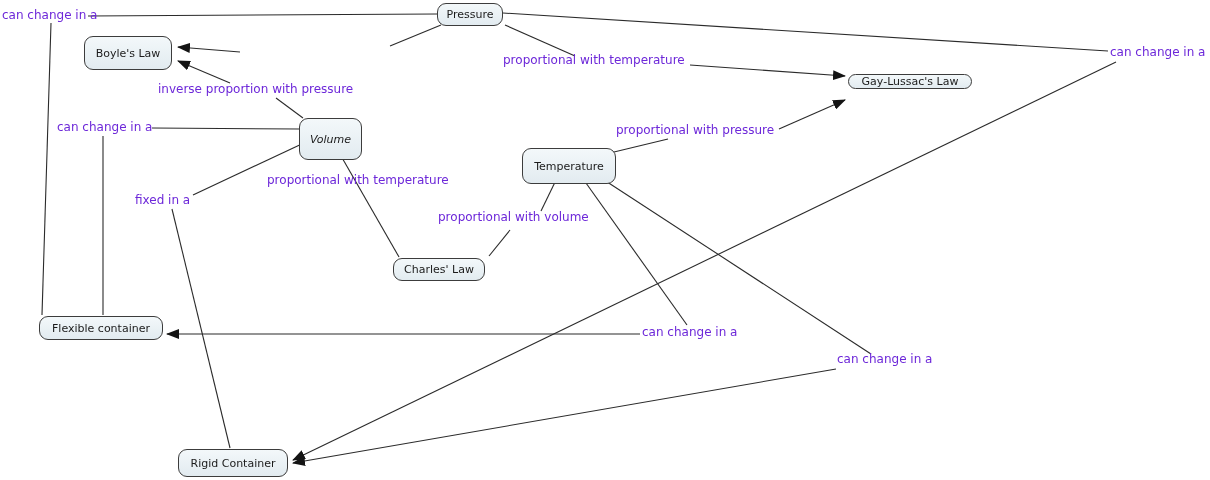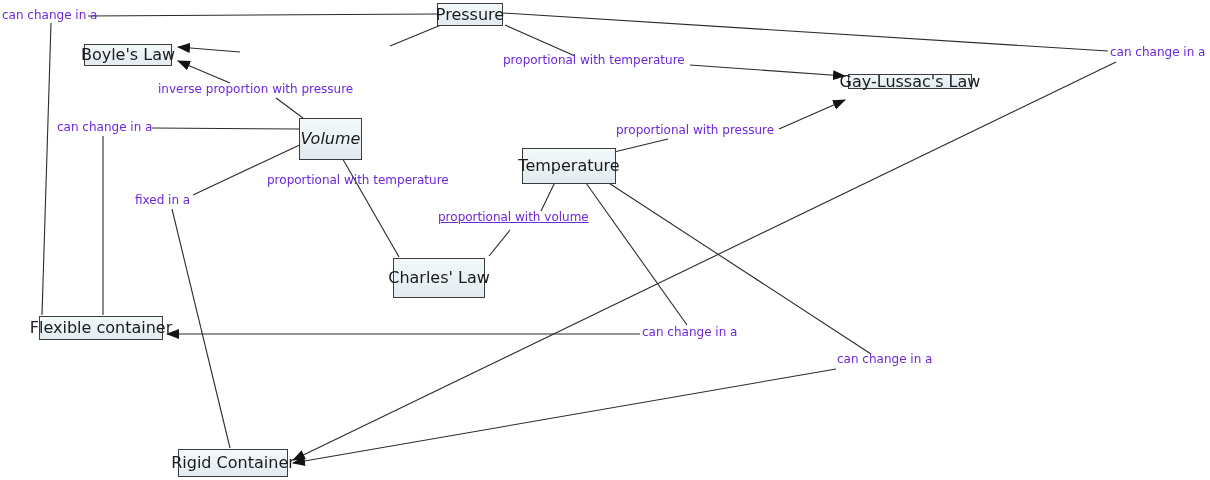--- a/index.html
+++ b/index.html
@@ -24,24 +24,24 @@
     stroke: #2b2b2b;
     stroke-width: 1.1;
   }
   .node {
     position: absolute;
     box-sizing: border-box;
     display: flex;
     align-items: center;
     justify-content: center;
     border: 1.4px solid #3c3c3c;
-    border-radius: 0;
+    border-radius: 9px;
     background: linear-gradient(#f3f8fa, #e2ebf0);
     color: #1b1b1b;
-    font-size: 16px;
+    font-size: 11px;
     white-space: nowrap;
     line-height: 1;
   }
   .edge-label {
     position: absolute;
     color: #6d28d9;
     font-size: 12px;
     line-height: 13px;
     white-space: nowrap;
   }
@@ -88,33 +88,33 @@
     <line x1="510" y1="230" x2="489" y2="256"></line>
 
     <line x1="581" y1="176" x2="687" y2="325"></line>
     <line x1="640" y1="334" x2="167" y2="334" marker-end="url(#arrow)"></line>
 
     <line x1="598" y1="176" x2="871" y2="354"></line>
     <line x1="836" y1="369" x2="293" y2="463" marker-end="url(#arrow)"></line>
   </svg>
 
   <div class="node" style="left:437px; top:3px;   width:66px;  height:23px;">Pressure</div>
-  <div class="node" style="left:84px;  top:44px;  width:88px;  height:22px;">Boyle's Law</div>
+  <div class="node" style="left:84px;  top:36px;  width:88px;  height:34px;">Boyle's Law</div>
   <div class="node" style="left:848px; top:74px;  width:124px; height:15px;">Gay-Lussac's Law</div>
   <div class="node" style="left:299px; top:118px; width:63px;  height:42px;font-style:italic;">Volume</div>
   <div class="node" style="left:522px; top:148px; width:94px;  height:36px;">Temperature</div>
-  <div class="node" style="left:393px; top:258px; width:92px;  height:40px;">Charles' Law</div>
+  <div class="node" style="left:393px; top:258px; width:92px;  height:23px;">Charles' Law</div>
   <div class="node" style="left:178px; top:449px; width:110px; height:28px;">Rigid Container</div>
   <div class="node" style="left:39px;  top:316px; width:124px; height:24px;">Flexible container</div>
 
   <div class="edge-label" style="left:2px;    top:9px;">can change in a</div>
   <div class="edge-label" style="left:503px;  top:54px;">proportional with temperature</div>
   <div class="edge-label" style="left:1110px; top:46px;">can change in a</div>
   <div class="edge-label" style="left:158px;  top:83px;">inverse proportion with pressure</div>
   <div class="edge-label" style="left:57px;   top:121px;">can change in a</div>
   <div class="edge-label" style="left:616px;  top:124px;">proportional with pressure</div>
   <div class="edge-label" style="left:135px;  top:194px;">fixed in a</div>
   <div class="edge-label" style="left:267px;  top:174px;">proportional with temperature</div>
-  <div class="edge-label" style="left:438px;  top:211px;text-decoration:underline;">proportional with volume</div>
+  <div class="edge-label" style="left:438px;  top:211px;">proportional with volume</div>
   <div class="edge-label" style="left:642px;  top:326px;">can change in a</div>
   <div class="edge-label" style="left:837px;  top:353px;">can change in a</div>
 
 </div>
 
 </body></html>

